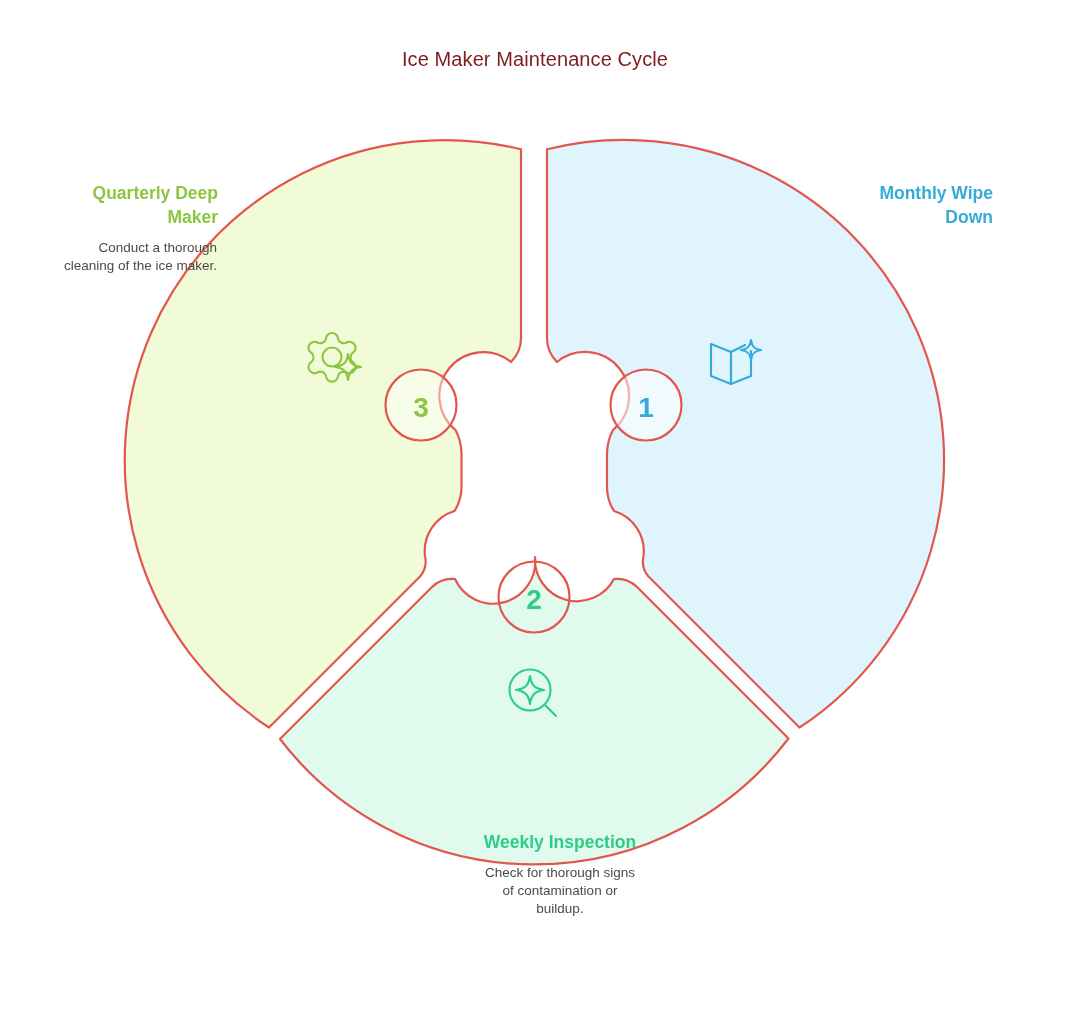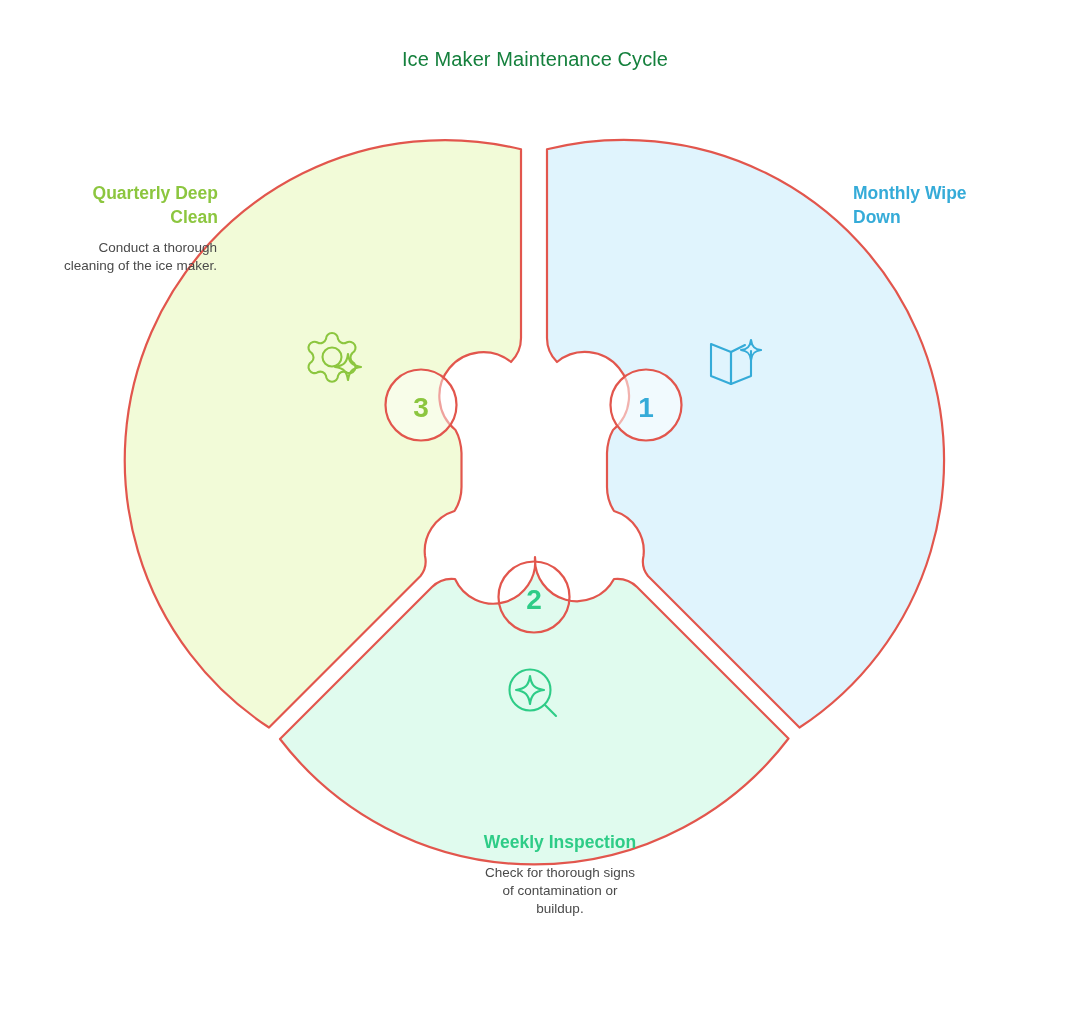--- a/index.html
+++ b/index.html
@@ -8,21 +8,21 @@
     background:#ffffff;
     font-family:"Liberation Sans", sans-serif;
     overflow:hidden;
     position:relative;
   }
   #title{
     position:absolute;
     top:48px;left:0;width:1070px;
     text-align:center;
     font-size:20px;
-    color:#15803d;
+    color:#7f1d1d;
     font-weight:400;
     letter-spacing:.1px;
   }
   #diagram{
     position:absolute;
     left:0;top:0;
     width:1070px;height:1010px;
   }
   .label-block{position:absolute;}
   .label-title{
@@ -30,21 +30,21 @@
     font-weight:bold;
     line-height:24px;
     margin:0 0 10px 0;
   }
   .label-body{
     font-size:13.5px;
     line-height:18px;
     color:#4a4a4a;
     margin:1px;
   }
-  #label-right{ left:853px; top:181px; width:140px; text-align:left; }
+  #label-right{ left:853px; top:181px; width:140px; text-align:right; }
   #label-left { left:58px;  top:181px; width:160px; text-align:right; }
   #label-bottom{ left:480px; top:830px; width:160px; text-align:center; }
   #label-bottom .label-title{line-height:24px;}
 </style>
 </head>
 <body>
 
 <div id="title">Ice Maker Maintenance Cycle</div>
 
 <svg id="diagram" viewBox="0 0 1070 1010">
@@ -134,20 +134,20 @@
     <path d="M 348 354 C 349.2 362.8 352.2 365.8 361 367 C 352.2 368.2 349.2 371.2 348 380 C 346.8 371.2 343.8 368.2 335 367 C 343.8 365.8 346.8 362.8 348 354 Z"></path>
   </g>
 
 </svg>
 
 <div class="label-block" id="label-right">
   <p class="label-title" style="color:#35abd8">Monthly Wipe Down</p>
 </div>
 
 <div class="label-block" id="label-left">
-  <p class="label-title" style="color:#8cc63f">Quarterly Deep Clean</p>
+  <p class="label-title" style="color:#8cc63f">Quarterly Deep Maker</p>
   <p class="label-body">Conduct a thorough cleaning of the ice maker.</p>
 </div>
 
 <div class="label-block" id="label-bottom">
   <p class="label-title" style="color:#2ecc87">Weekly Inspection</p>
   <p class="label-body">Check for thorough signs of contamination or buildup.</p>
 </div>
 
 </body></html>

